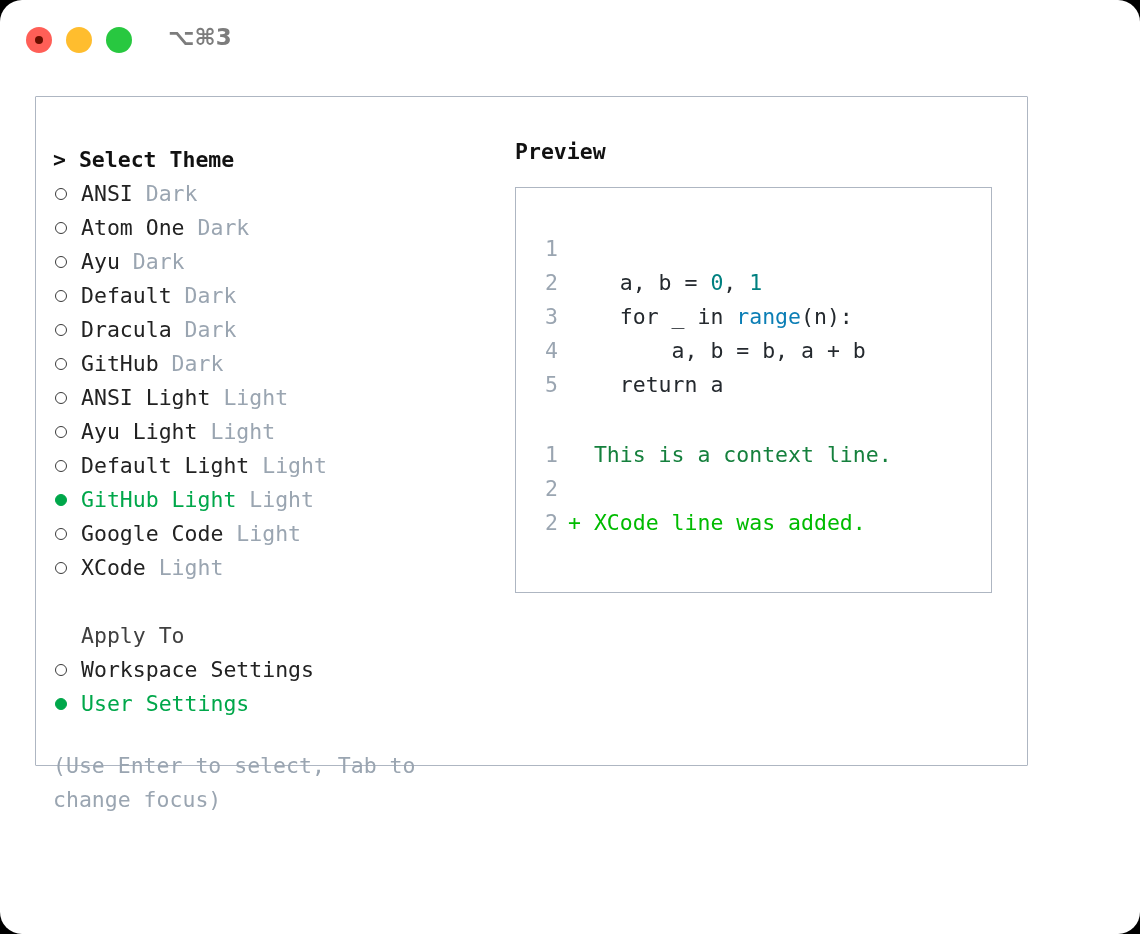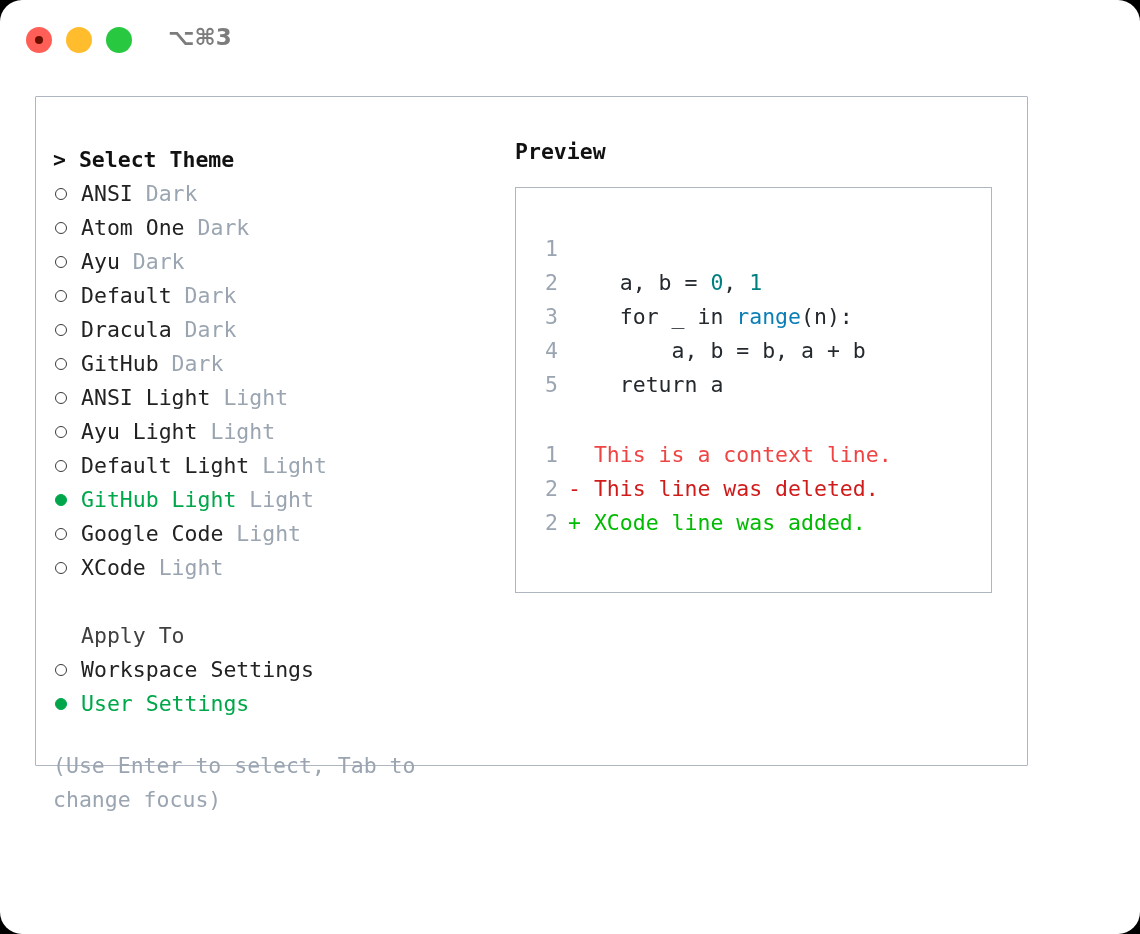--- a/index.html
+++ b/index.html
@@ -184,21 +184,21 @@
   }
   .code-text { padding-left: 10px; }
 
   .tok-plain  { color: #24292e; }
   .tok-fn     { color: #a31515; }
   .tok-num    { color: #008080; }
   .tok-call   { color: #0b7eb5; }
 
   .gap { height: 36px; }
 
-  .diff-ctx { color: #ef4444; }
+  .diff-ctx { color: #15803d; }
   .diff-del { color: #d01b1b; }
   .diff-add { color: #00bb00; }
 </style>
 </head>
 <body>
 
 <div id="window">
 
   <div id="titlebar">
     <div class="dot dot-close"></div>
@@ -243,20 +243,20 @@
         <div id="code-block">
             <div class="code-line"><span class="ln">1</span></div>
             <div class="code-line"><span class="ln">2</span><span class="code-text"><span class="tok-plain">    a, b = </span><span class="tok-num">0</span><span class="tok-plain">, </span><span class="tok-num">1</span></span></div>
             <div class="code-line"><span class="ln">3</span><span class="code-text"><span class="tok-plain">    for _ in </span><span class="tok-call">range</span><span class="tok-plain">(n):</span></span></div>
             <div class="code-line"><span class="ln">4</span><span class="code-text"><span class="tok-plain">        a, b = b, a + b</span></span></div>
             <div class="code-line"><span class="ln">5</span><span class="code-text"><span class="tok-plain">    return a</span></span></div>
           </div>
         <div class="gap"></div>
         <div id="diff-block">
             <div class="code-line"><span class="ln">1</span><span class="code-text diff-ctx">  This is a context line.</span></div>
-            <div class="code-line"><span class="ln">2</span><span class="code-text diff-del">- This line was deleted.</span></div>
+            <div class="code-line"><span class="ln">2</span></div>
             <div class="code-line"><span class="ln">2</span><span class="code-text diff-add">+ XCode line was added.</span></div>
           </div>
       </div>
     </div>
 
   </div>
 </div>
 
 </body></html>

